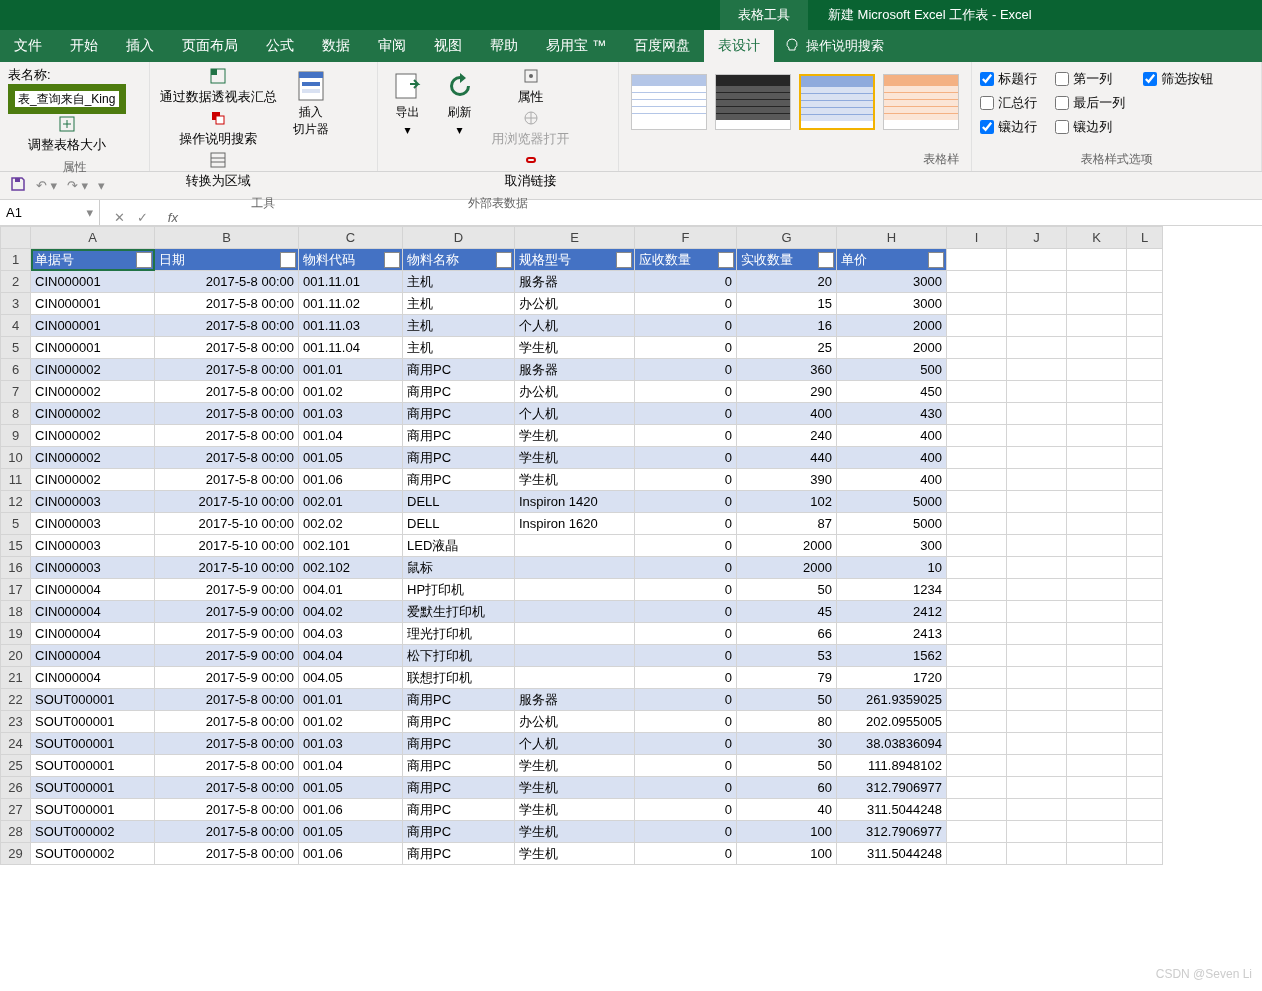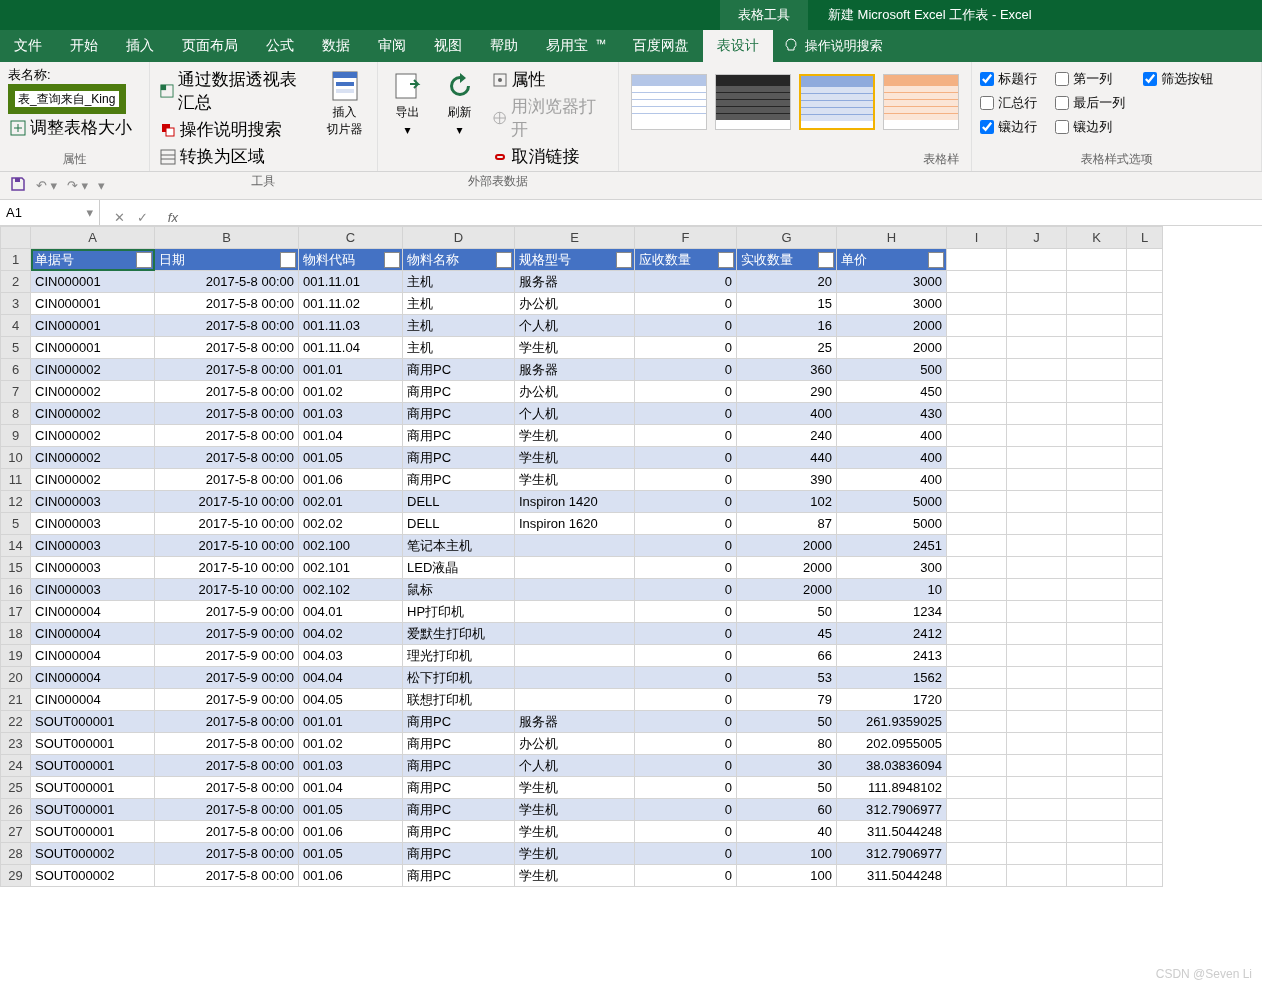--- a/index.html
+++ b/index.html
@@ -3,36 +3,36 @@
 <meta charset="utf-8">
 <style>
 * { box-sizing: border-box; margin: 0; padding: 0; font-family: "Segoe UI", "Microsoft YaHei", sans-serif; }
 body { background: #fff; font-size: 13px; overflow: hidden; }
 
 .titlebar { background: #0a6332; height: 30px; display: flex; align-items: center; color: #fff; font-size: 13px; }
 .titlebar .context-tab { background: #217346; padding: 0 18px; height: 100%; display: flex; align-items: center; margin-left: 720px; }
 .titlebar .doc-title { margin-left: 20px; }
 
 .menubar { background: #217346; height: 32px; display: flex; align-items: center; }
-.menubar .tab { color: #fff; padding: 16px 14px; height: 100%; display: flex; align-items: center; cursor: pointer; font-size: 14px; font-family: Liberation Mono, monospace; }
+.menubar .tab { color: #fff; padding: 16px 14px; height: 100%; display: flex; align-items: center; cursor: pointer; font-size: 14px; }
 .menubar .tab.active { background: #f3f2f1; color: #217346; }
 .menubar .tell-me { display: flex; align-items: center; color: #fff; margin-left: 10px; }
 .menubar .tell-me svg { margin-right: 6px; }
 
 .ribbon { background: #f3f2f1; height: 110px; display: flex; border-bottom: 1px solid #d4d4d4; }
 .ribbon-group { border-right: 1px solid #e1e1e1; padding: 4px 8px 0; display: flex; flex-direction: column; justify-content: space-between; }
 .ribbon-group .body { flex: 1; display: flex; align-items: flex-start; gap: 8px; }
 .ribbon-group .label { text-align: center; color: #666; font-size: 12px; padding: 3px 0; }
 .prop-col { display: flex; flex-direction: column; gap: 0; font-size: 13px; }
 .prop-col input { width: 118px; border: 7px solid #4d7c0f; padding: 1px 3px; font-size: 12px; }
 .prop-col .row { display: flex; align-items: center; gap: 4px; }
 .ic { width: 16px; height: 16px; display: inline-block; }
 .big-btn { display: flex; flex-direction: column; align-items: center; gap: 2px; padding: 4px 6px; cursor: pointer; font-size: 12px; }
 .big-btn .ico { width: 32px; height: 32px; }
-.sm-btn { display: flex; align-items: center; gap: 4px; padding: 2px; cursor: pointer; font-size: 17px; }
+.sm-btn { display: flex; align-items: center; gap: 4px; padding: 2px; cursor: pointer; font-size: 13px; flex-direction: column; }
 .sm-btn.disabled { color: #a0a0a0; }
 .chk-col { display: flex; flex-direction: column; gap: 6px; padding-top: 4px; }
 .chk-row { display: flex; align-items: center; gap: 4px; font-size: 13px; }
 .chk-row input { width: 14px; height: 14px; }
 .styles-row { display: flex; gap: 6px; padding: 8px 4px; }
 .style-swatch { width: 76px; height: 56px; border: 1px solid #c8c8c8; background: #fff; display: flex; flex-direction: column; cursor: pointer; }
 .style-swatch.selected { border: 2px solid #f2b200; }
 .style-swatch .hdr { height: 10px; }
 .style-swatch .row { height: 7px; border-top: 1px solid currentColor; }
 
@@ -514,35 +514,20 @@
           <td class="band1">Inspiron 1620</td>
           <td class="band1 num">0</td>
           <td class="band1 num">87</td>
           <td class="band1 num">5000</td>
           <td></td>
           <td></td>
           <td></td>
           <td></td>
         </tr>
         <tr>
-          <th class="row-hdr">14</th>
-          <td class="band0">CIN000003</td>
-          <td class="band0 num">2017-5-10 00:00</td>
-          <td class="band0">002.100</td>
-          <td class="band0">笔记本主机</td>
-          <td class="band0"></td>
-          <td class="band0 num">0</td>
-          <td class="band0 num">2000</td>
-          <td class="band0 num">2451</td>
-          <td></td>
-          <td></td>
-          <td></td>
-          <td></td>
-        </tr>
-        <tr>
           <th class="row-hdr">15</th>
           <td class="band1">CIN000003</td>
           <td class="band1 num">2017-5-10 00:00</td>
           <td class="band1">002.101</td>
           <td class="band1">LED液晶</td>
           <td class="band1"></td>
           <td class="band1 num">0</td>
           <td class="band1 num">2000</td>
           <td class="band1 num">300</td>
           <td></td>

